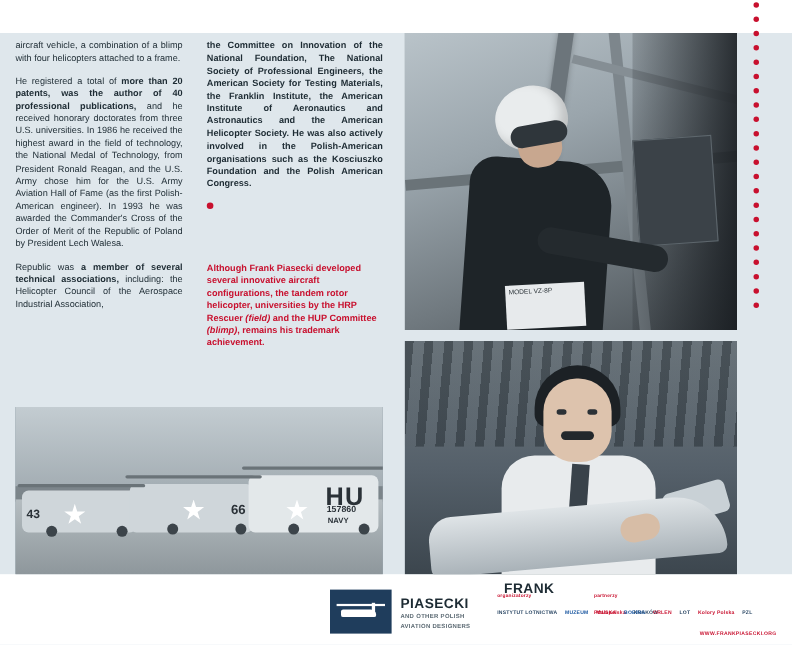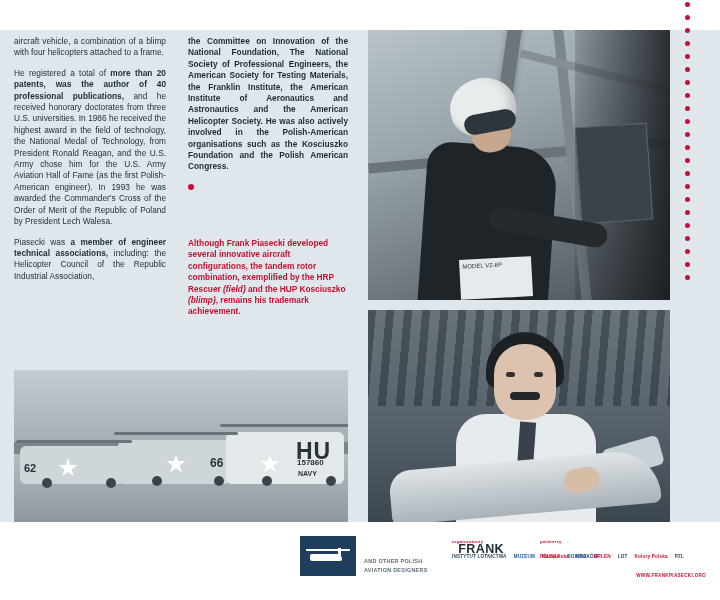--- a/index.html
+++ b/index.html
@@ -378,32 +378,32 @@
       <div class="dot" style="top: 260px; background: rgb(200, 16, 46);"></div>
       <div class="dot" style="top: 273px; background: rgb(200, 16, 46);"></div>
     </div>
 
   <div class="col col-1">
     <p>aircraft vehicle, a combination of a blimp with four helicopters attached to a frame.</p>
     <p>
       <span>He registered a total of </span><b>more than 20 patents, was the author of 40 professional publications,</b><span> and he received honorary doctorates from three U.S. universities. In 1986 he received the highest award in the field of technology, the National Medal of Technology, from President Ronald Reagan, and the U.S. Army chose him for the U.S. Army Aviation Hall of Fame (as the first Polish-American engineer). In 1993 he was awarded the Commander's Cross of the Order of Merit of the Republic of Poland by President Lech Walesa.</span>
     </p>
     <p>
-      <span>Piasecki was </span><b>a member of engineer technical associations,</b><span> including: the Helicopter Council of the Republic Industrial Association,</span>
+      <span>Republic was </span><b>a member of several technical associations,</b><span> including: the Helicopter Council of the Aerospace Industrial Association,</span>
     </p>
   </div>
 
   <div class="col col-2">
     <p>the Committee on Innovation of the National Foundation, The National Society of Professional Engineers, the American Society for Testing Materials, the Franklin Institute, the American Institute of Aeronautics and Astronautics and the American Helicopter Society. He was also actively involved in the Polish-American organisations such as the Kosciuszko Foundation and the Polish American Congress.</p>
   </div>
 
   <div class="red-bullet"></div>
 
   <div class="caption-red">
-    <span>Although Frank Piasecki developed several innovative aircraft configurations, the tandem rotor combination, exemplified by the HRP Rescuer </span><i>(field)</i><span> and the HUP Kosciuszko </span><i>(blimp)</i><span>, remains his trademark achievement.</span>
+    <span>Although Frank Piasecki developed several innovative aircraft configurations, the tandem rotor helicopter, universities by the HRP Rescuer </span><i>(field)</i><span> and the HUP Committee </span><i>(blimp)</i><span>, remains his trademark achievement.</span>
   </div>
 
   <div class="photo photo-top-right">
     <div class="tr-sky"></div>
     <div class="tr-frame-c"></div>
     <div class="tr-frame-a"></div>
     <div class="tr-frame-b"></div>
     <div class="tr-frame-d"></div>
     <div class="tr-dark-right"></div>
     <div class="tr-panel"></div>
@@ -436,21 +436,21 @@
     <div class="bl-wheel" style="left:92px; top:108px;"></div>
     <div class="bl-wheel" style="left:138px; top:106px;"></div>
     <div class="bl-wheel" style="left:200px; top:106px;"></div>
     <div class="bl-wheel" style="left:248px; top:106px;"></div>
     <div class="bl-wheel" style="left:312px; top:106px;"></div>
 
     <div class="bl-text bl-hu">HU</div>
     <div class="bl-text bl-num">157860</div>
     <div class="bl-text bl-navy">NAVY</div>
     <div class="bl-text bl-47">66</div>
-    <div class="bl-text bl-43">62</div>
+    <div class="bl-text bl-43">43</div>
   </div>
 
   <div class="photo photo-bottom-right">
     <div class="br-bg"></div>
     <div class="br-trees"></div>
     <div class="br-shirt"></div>
     <div class="br-tie"></div>
     <div class="br-hair"></div>
     <div class="br-face"></div>
     <div class="br-eye br-eye-l"></div>
@@ -464,20 +464,21 @@
   <div class="footer-logo-box">
     <div class="footer-heli-glyph">
       <div class="blade"></div>
       <div class="tail"></div>
       <div class="body"></div>
     </div>
   </div>
 
   <div class="footer-brand">
     <div class="n1">FRANK</div>
+    <div class="n2">PIASECKI</div>
     <div class="sub">AND OTHER POLISH</div>
     <div class="sub">AVIATION DESIGNERS</div>
   </div>
 
   <div class="footer-group-label" style="left:452px; bottom:56px;">organizatorzy</div>
   <div class="footer-logos" style="left:452px; bottom:38px;">
     <div class="logo-chip logo-navy">INSTYTUT LOTNICTWA</div>
     <div class="logo-chip logo-blue">MUZEUM</div>
     <div class="logo-chip logo-red">Małopolska</div>
     <div class="logo-chip logo-navy">KRAKÓW</div>

